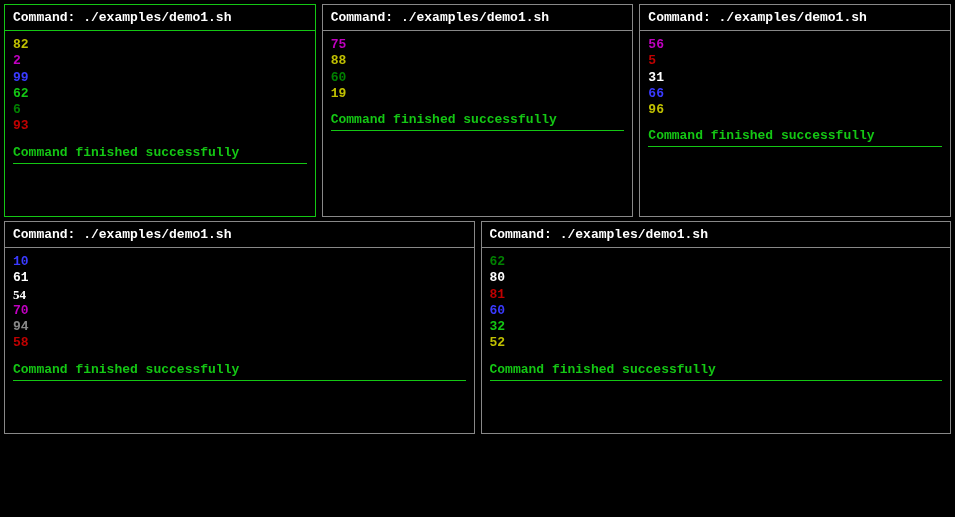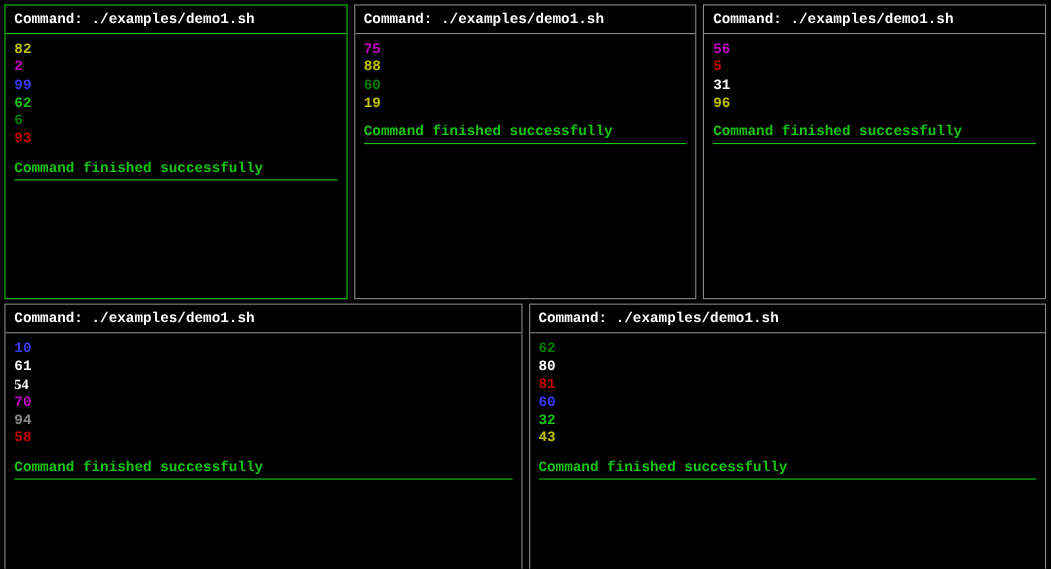--- a/index.html
+++ b/index.html
@@ -21,21 +21,21 @@
     display: flex;
     gap: 6px;
     padding: 2px 4px 4px 4px;
   }
   .pane {
     background: #000;
     border: 1px solid #888;
     flex: 1;
     display: flex;
     flex-direction: column;
-    height: 268px;
+    height: 213px;
   }
   .pane.active {
     border-color: #14c714;
   }
   .pane-header {
     border-bottom: 1px solid #888;
     padding: 5px 8px;
     color: #fff;
     display: flex;
     white-space: pre;
@@ -105,20 +105,21 @@
       </div>
   </div>
   <div class="pane">
     <div class="pane-header">
       <span class="cmd-label">Command: </span><span class="cmd-value">./examples/demo1.sh</span>
     </div>
     <div class="pane-body">
         <div class="out-line" style="color: rgb(192, 0, 192);">56</div>
         <div class="out-line" style="color: rgb(192, 0, 0);">5</div>
         <div class="out-line" style="color: rgb(255, 255, 255);">31</div>
+        <div class="out-line" style="color: rgb(58, 58, 255);">66</div>
         <div class="out-line" style="color: rgb(192, 192, 0);">96</div>
         <div class="status-block">
           <div class="status-text">Command finished successfully</div>
           <hr class="status-rule">
         </div>
       </div>
   </div>
 </div>
 
 <div class="row2">
@@ -142,20 +143,20 @@
   <div class="pane">
     <div class="pane-header">
       <span class="cmd-label">Command: </span><span class="cmd-value">./examples/demo1.sh</span>
     </div>
     <div class="pane-body">
         <div class="out-line" style="color: rgb(0, 128, 0);">62</div>
         <div class="out-line" style="color: rgb(255, 255, 255);">80</div>
         <div class="out-line" style="color: rgb(192, 0, 0);">81</div>
         <div class="out-line" style="color: rgb(58, 58, 255);">60</div>
         <div class="out-line" style="color: rgb(20, 199, 20);">32</div>
-        <div class="out-line" style="color: rgb(192, 192, 0);">43</div>
+        <div class="out-line" style="color: rgb(192, 192, 0);">52</div>
         <div class="status-block">
           <div class="status-text">Command finished successfully</div>
           <hr class="status-rule">
         </div>
       </div>
   </div>
 </div>
 
 </body></html>

